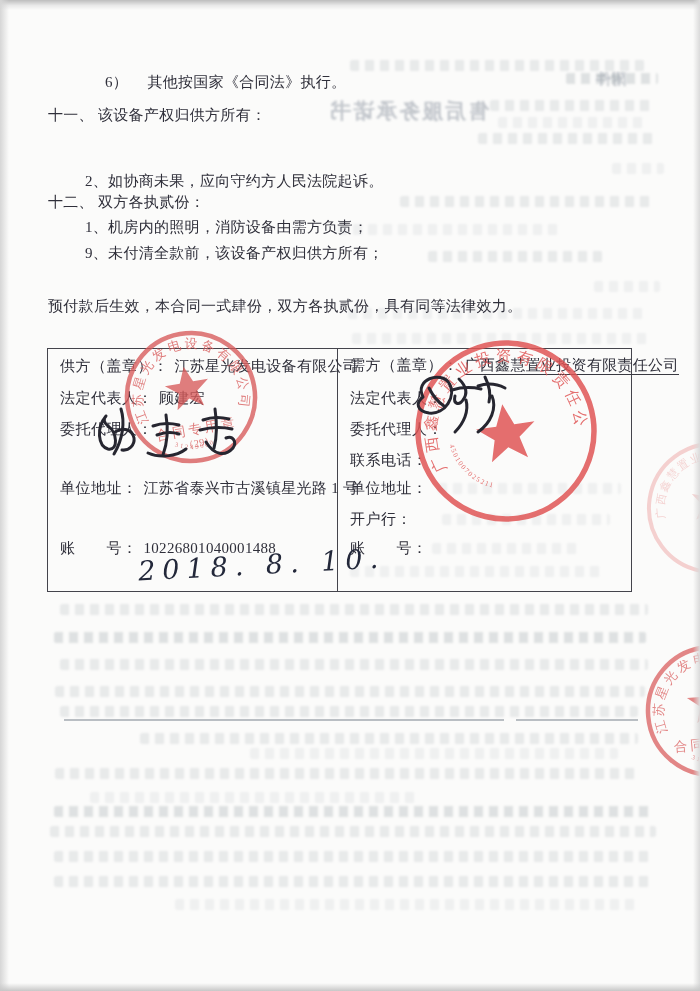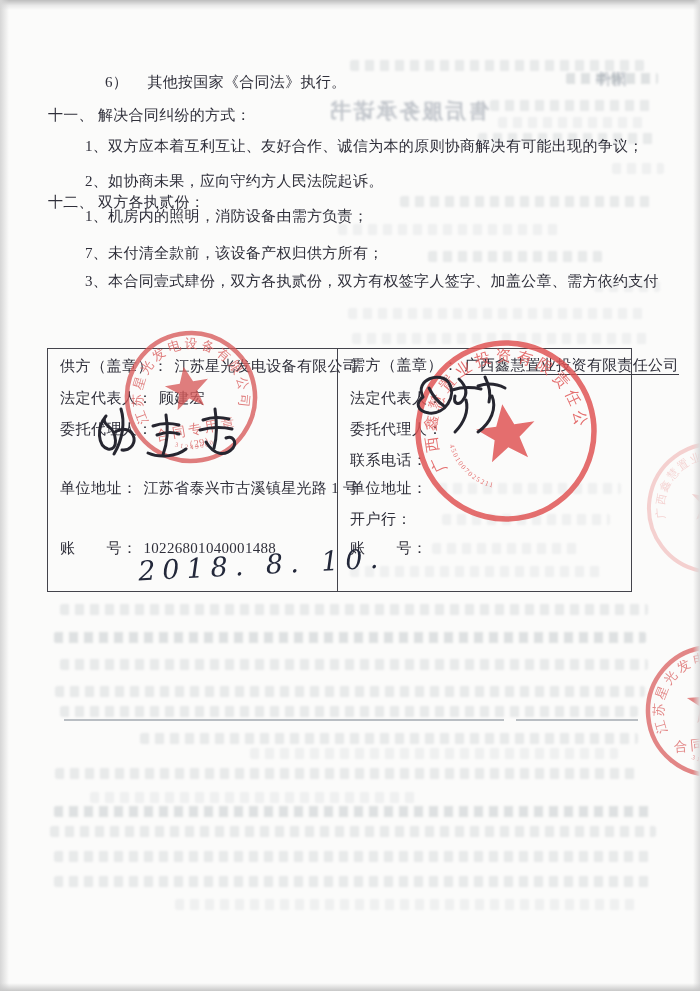--- a/index.html
+++ b/index.html
@@ -81,27 +81,26 @@
   <div class="bl soft" style="top:748px;left:250px;width:368px;"></div>
   <div class="bl" style="top:768px;left:55px;width:585px;"></div>
   <div class="bl soft" style="top:792px;left:90px;width:330px;"></div>
   <div class="bl strong" style="top:806px;left:54px;width:600px;"></div>
   <div class="bl" style="top:826px;left:50px;width:606px;"></div>
   <div class="bl" style="top:851px;left:54px;width:600px;"></div>
   <div class="bl" style="top:876px;left:54px;width:600px;"></div>
   <div class="bl soft" style="top:899px;left:175px;width:462px;"></div>
 
   <div class="tl" style="left:105px;top:72px;">6）　 其他按国家《合同法》执行。</div>
-  <div class="tl" style="left:48px;top:105px;">十一、 解决合同纠纷的方式：</div>
-  <div class="tl" style="left:85px;top:136px;">1、双方应本着互利互让、友好合作、诚信为本的原则协商解决有可能出现的争议；</div>
+  <div class="tl" style="left:48px;top:105px;">十一、 该设备产权归供方所有：</div>
   <div class="tl" style="left:85px;top:171px;">2、如协商未果，应向守约方人民法院起诉。</div>
   <div class="tl" style="left:48px;top:192px;">十二、 双方各执贰份：</div>
-  <div class="tl" style="left:85px;top:206px;">1、机房内的照明，消防设备由需方负责；</div>
-  <div class="tl" style="left:85px;top:243px;">7、未付清全款前，该设备产权归供方所有；</div>
-  <div class="tl" style="left:85px;top:271px;">3、本合同壹式肆份，双方各执贰份，双方有权签字人签字、加盖公章、需方依约支付</div>
+  <div class="tl" style="left:85px;top:217px;">1、机房内的照明，消防设备由需方负责；</div>
+  <div class="tl" style="left:85px;top:243px;">9、未付清全款前，该设备产权归供方所有；</div>
+  <div class="tl" style="left:48px;top:296px;">预付款后生效，本合同一式肆份，双方各执贰份，具有同等法律效力。</div>
 
   <div class="sigtable">
     <div class="divider"></div>
   </div>
 
   <div class="trow" style="left:60px;top:357px;"><span class="lbl">供方（盖章）：</span><span class="val">江苏星光发电设备有限公司</span></div>
   <div class="trow" style="left:60px;top:389px;"><span class="lbl">法定代表人：</span><span class="val">顾建宏</span></div>
   <div class="trow" style="left:60px;top:420px;"><span class="lbl">委托代理人：</span><span class="val"></span></div>
   <div class="trow" style="left:60px;top:479px;"><span class="lbl">单位地址：</span><span class="val">江苏省泰兴市古溪镇星光路 1 号</span></div>
   <div class="trow" style="left:60px;top:539px;"><span class="lbl">账　　号：</span><span class="val">10226801040001488</span></div>

